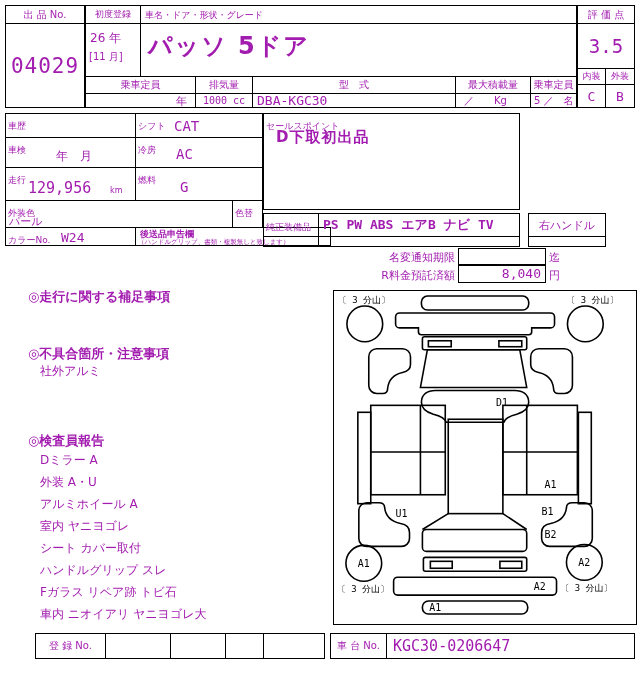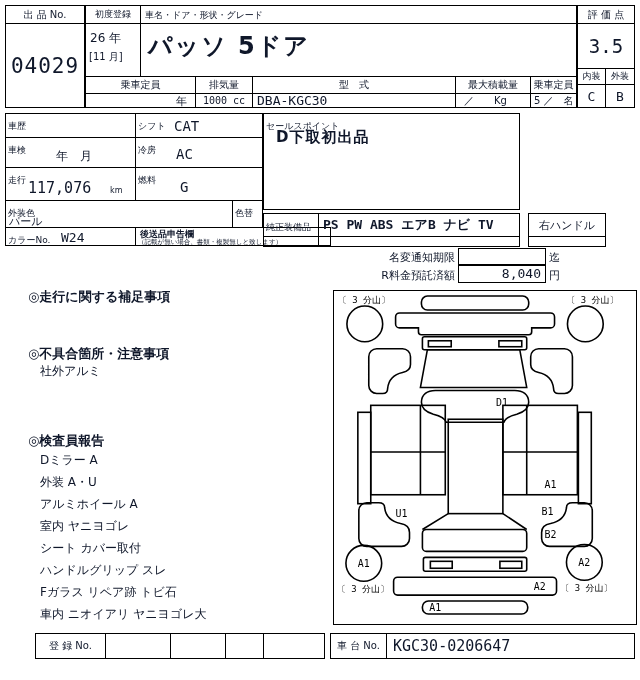--- a/index.html
+++ b/index.html
@@ -1,17 +1,17 @@
 <!DOCTYPE html>
 <html><head>
 <meta charset="utf-8">
 <style>
   html,body{margin:0;padding:0;background:#fff;}
   .sheet{
-    position:relative;width:640px;height:680px;background:#fff;color:#0f172a;
+    position:relative;width:640px;height:680px;background:#fff;color:#a21caf;
     font-family:"DejaVu Sans","Liberation Sans",sans-serif;
     -webkit-font-smoothing:none;
   }
   .abs{position:absolute;box-sizing:border-box;}
   .cell{position:absolute;box-sizing:border-box;border:1px solid #000;}
   .lbl{font-size:9px;line-height:11px;padding:1px 2px;}
   .mono{font-family:"DejaVu Sans Mono","Liberation Mono",monospace;}
   .ctr{display:flex;align-items:center;justify-content:center;}
   .hdr{font-size:10px;display:flex;align-items:center;justify-content:center;}
   .big{font-weight:bold;}
@@ -68,41 +68,41 @@
   <div class="cell" style="left:5px;top:137px;width:131px;height:31px;">
     <span class="lbl">車検</span>
     <span style="position:absolute;left:50px;top:10px;font-size:12px;">年　月</span>
   </div>
   <div class="cell" style="left:135px;top:137px;width:128px;height:31px;">
     <span class="lbl">冷房</span>
     <span class="mono" style="position:absolute;left:40px;top:8px;font-size:14px;">AC</span>
   </div>
   <div class="cell" style="left:5px;top:167px;width:131px;height:34px;">
     <span class="lbl">走行</span>
-    <span class="mono" style="position:absolute;left:22px;top:11px;font-size:15px;">117,076</span>
+    <span class="mono" style="position:absolute;left:22px;top:11px;font-size:15px;">129,956</span>
     <span style="position:absolute;left:104px;top:18px;font-size:8px;">km</span>
   </div>
   <div class="cell" style="left:5px;top:200px;width:228px;height:28px;">
     <span class="lbl">外装色</span>
     <span style="position:absolute;left:3px;top:13px;font-size:11px;">パール</span>
   </div>
   <div class="cell" style="left:135px;top:167px;width:128px;height:34px;">
     <span class="lbl">燃料</span>
     <span class="mono" style="position:absolute;left:44px;top:11px;font-size:14px;">G</span>
   </div>
   <div class="cell" style="left:232px;top:200px;width:31px;height:28px;">
     <span class="lbl">色替</span>
   </div>
   <div class="cell" style="left:5px;top:227px;width:131px;height:19px;">
     <span class="lbl">カラーNo.</span>
     <span class="mono" style="position:absolute;left:55px;top:2px;font-size:13px;">W24</span>
   </div>
   <div class="cell" style="left:135px;top:227px;width:196px;height:19px;">
     <span class="lbl" style="font-weight:bold;position:absolute;left:2px;top:0;">後送品申告欄</span>
-    <span style="position:absolute;left:2px;top:10px;font-size:6.5px;white-space:nowrap;">（記載が無い場合、書類・複製無しと致します）</span>
+    <span style="position:absolute;left:2px;top:10px;font-size:6.5px;white-space:nowrap;">（ハンドルグリップ、書類・複製無しと致します）</span>
   </div>
 
   <div class="cell" style="left:263px;top:113px;width:257px;height:97px;">
     <span class="lbl">セールスポイント</span>
     <span class="big" style="position:absolute;left:12px;top:14px;font-size:15px;letter-spacing:1px;">D下取初出品</span>
   </div>
   <div class="cell" style="left:263px;top:213px;width:56px;height:24px;">
     <span style="position:absolute;left:2px;top:7px;font-size:9px;">純正装備品</span>
   </div>
   <div class="cell mono" style="left:318px;top:213px;width:202px;height:24px;font-size:13px;line-height:22px;padding-left:4px;font-weight:bold;">PS PW ABS エアB ナビ TV</div>

